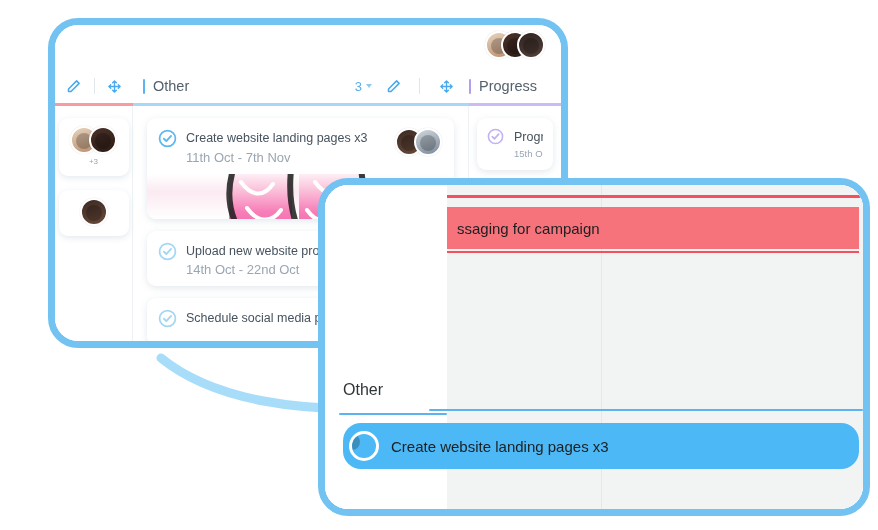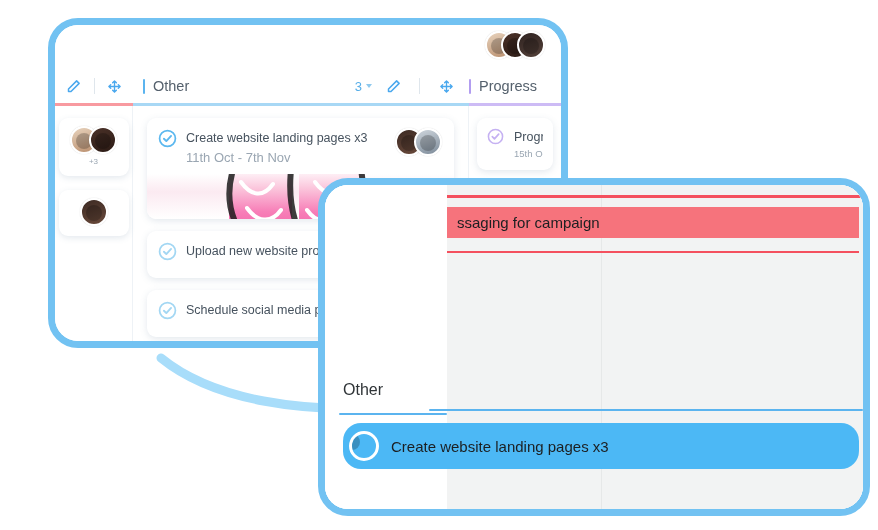--- a/index.html
+++ b/index.html
@@ -279,20 +279,21 @@
         <div class="task-card">
           <div class="task-head">
             <span class="check">
               <svg width="19" height="19" viewBox="0 0 24 24" fill="none">
                   <circle cx="12" cy="12" r="10" stroke="#a3d7f3" stroke-width="2.2"></circle>
                   <path d="M7.5 12.3l3 3 6-6.6" stroke="#a3d7f3" stroke-width="2.4" stroke-linecap="round" stroke-linejoin="round"></path>
                 </svg>
             </span>
             <span class="task-text">
               <span class="task-title">Upload new website product listings</span>
+              <span class="task-dates" style="display:block">14th Oct - 22nd Oct</span>
             </span>
             <span class="task-avs">
               <span class="av a5"></span>
               <span class="av a2"></span>
             </span>
           </div>
         </div>
 
         <div class="task-card">
           <div class="task-head">
@@ -360,21 +361,21 @@
 
       <div class="gantt-labels">
         <span class="row-label" style="top:196px">Other</span>
         <div class="group-rule" style="left:14px;top:228px;width:108px;"></div>
       </div>
 
       <div class="gantt-grid">
         <div class="vline" style="left:154px"></div>
         <div class="thin-red-line" style="left:0;right:0;top:10px"></div>
 
-        <div class="bar bar-red-light" style="left:0;right:4px;top:22px;height:31px;padding-left:10px">
+        <div class="bar bar-red-light" style="left:0;right:4px;top:22px;height:42px;padding-left:10px">
           <span class="bar-text">ssaging for campaign</span>
         </div>
 
         <div class="thin-red-line" style="left:0;right:4px;top:66px;height:2px;background:#f4505e"></div>
 
 
         <div class="group-rule" style="left:-18px;right:0;top:224px;height:2px;"></div>
 
         <div class="bar bar-blue" style="left:-104px;right:4px;top:238px;height:46px;padding-left:6px;gap:12px">
           <span class="bar-avatar">

